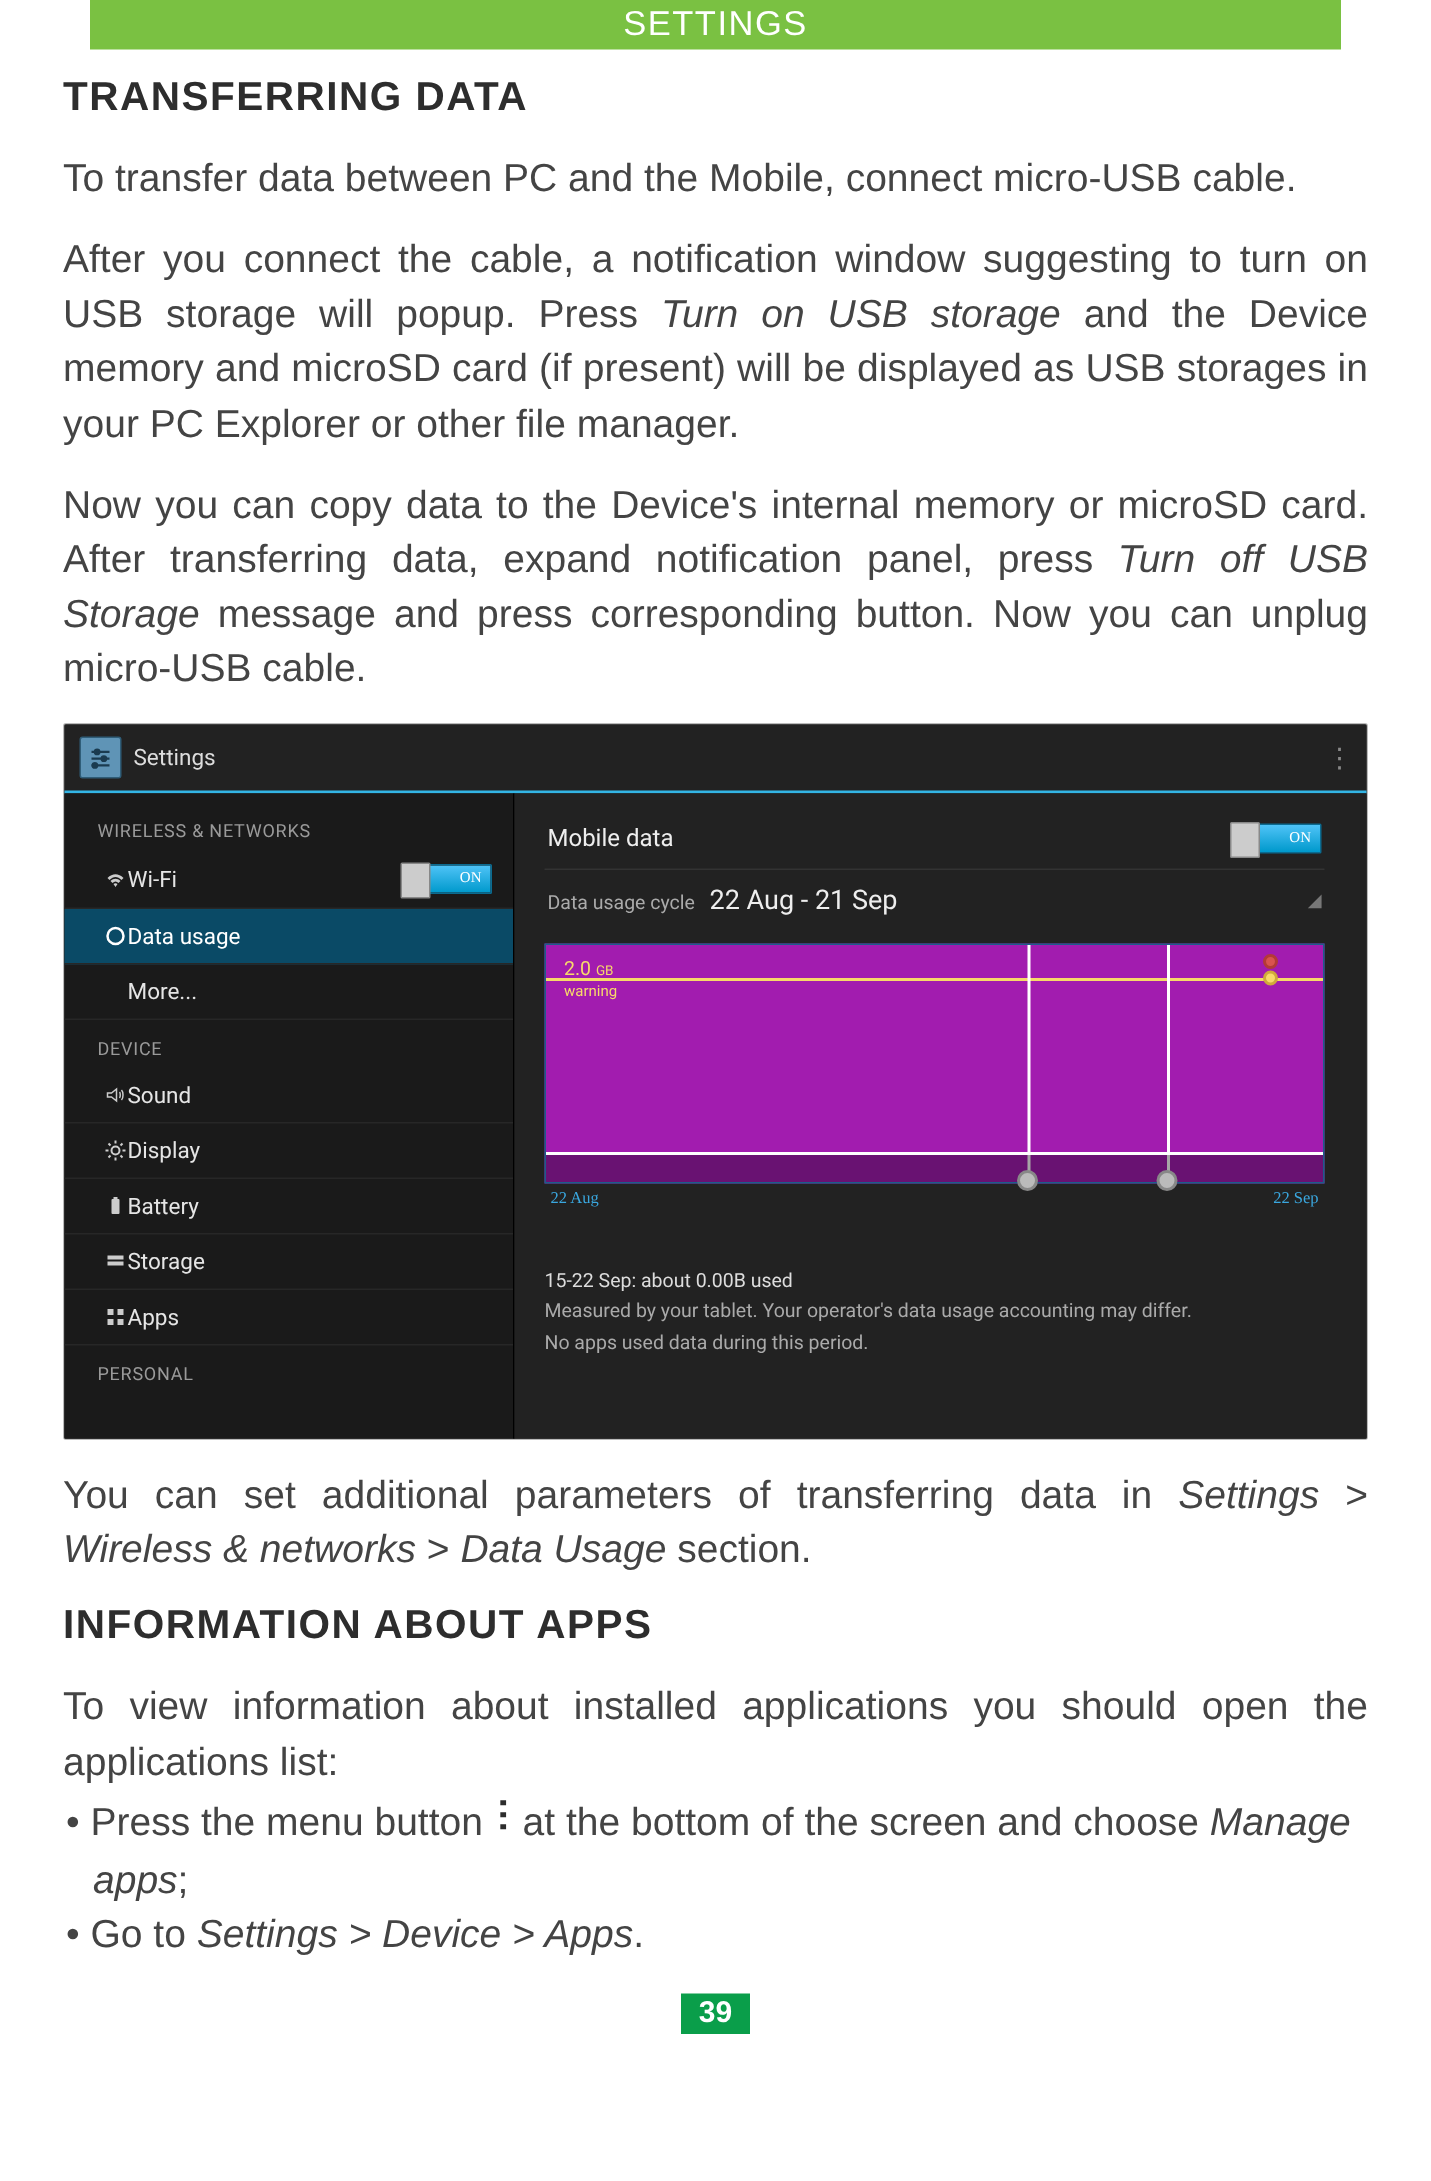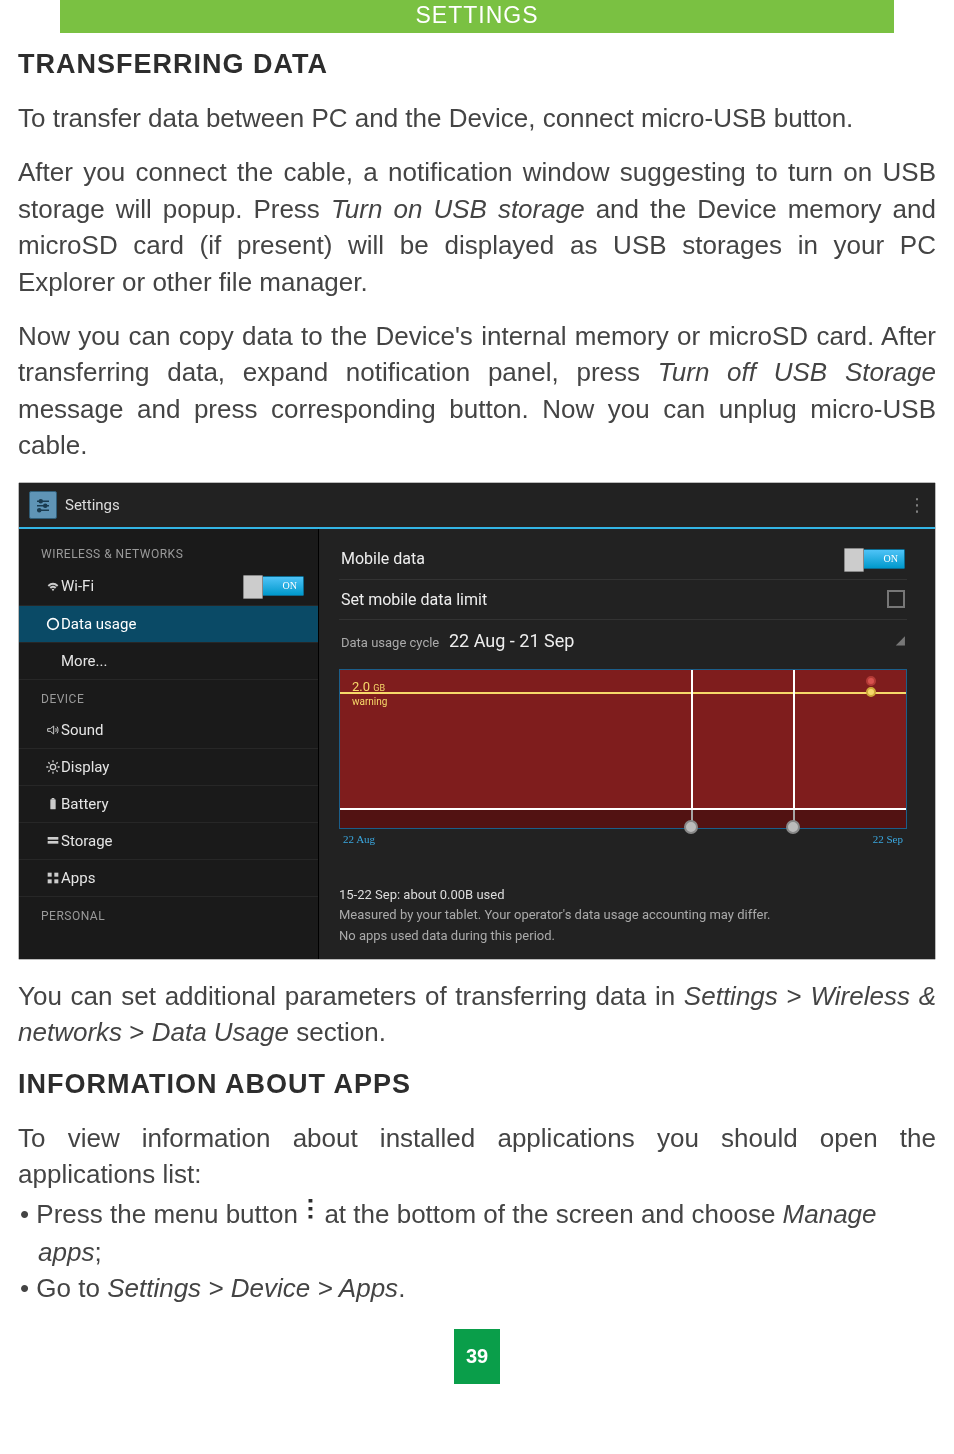--- a/index.html
+++ b/index.html
@@ -13,21 +13,21 @@
   .page-header {
     background: #7ac142;
     color: #fff;
     text-align: center;
     font-size: 23px;
     letter-spacing: 1px;
     padding: 2px 0 4px 0;
     margin: 0 60px;
   }
   .content {
-    padding: 0 18px;
+    padding: 0 42px;
   }
   h2.section-heading {
     font-size: 27px;
     font-weight: 700;
     letter-spacing: 1px;
     margin: 16px 0 20px 0;
     color: #2d2d2d;
   }
   p.body-text {
     font-size: 26px;
@@ -131,21 +131,21 @@
   .row-label { color: #eee; font-size: 16px; }
   .row-label.small { color: #aaa; font-size: 13px; }
   .chk {
     width: 18px; height: 18px; border: 2px solid #777; display: inline-block;
   }
   .cycle-val { color: #eee; font-size: 18px; margin-left: 6px; }
   .spinner-arrow { color: #777; font-size: 12px; }
 
   .chart-box {
     margin: 8px 0 4px 0;
-    background: #7f1d1d;
+    background: #a21caf;
     height: 160px;
     position: relative;
     border: 1px solid #1b5e8a;
   }
   .chart-warning {
     position: absolute; left: 12px; top: 10px;
     color: #f7d96a; font-size: 13px; line-height: 1.1;
   }
   .chart-hline {
     position: absolute; left: 0; right: 0; top: 22px;
@@ -182,35 +182,35 @@
   .menu-dots-inline {
     display: inline-block; vertical-align: -2px;
     font-size: 24px; font-weight: 900; letter-spacing: -2px;
     transform: rotate(90deg);
     color: #2d2d2d;
     margin: 0 4px;
   }
   .page-number-bar {
     width: 46px; margin: 22px auto 10px auto;
     background: #0a9e4a; color: #fff; text-align: center;
-    font-weight: 700; font-size: 20px; padding: 16px 0;
+    font-weight: 700; font-size: 20px; padding: 2px 0;
   }
 </style>
 </head>
 <body>
 
 <div class="page-header">
   <span>SETTINGS</span>
 </div>
 
 <div class="content">
 
   <h2 class="section-heading">TRANSFERRING DATA</h2>
 
-  <p class="body-text">To transfer data between PC and the Device, connect micro-USB button.</p>
+  <p class="body-text">To transfer data between PC and the Mobile, connect micro-USB cable.</p>
 
   <p class="body-text">
     <span>After you connect the cable, a notification window suggesting to turn on USB storage will popup. Press </span>
     <span class="italic">Turn on USB storage</span>
     <span> and the Device memory and microSD card (if present) will be displayed as USB storages in your PC Explorer or other file manager.</span>
   </p>
 
   <p class="body-text">
     <span>Now you can copy data to the Device's internal memory or microSD card. After transferring data, expand notification panel, press </span>
     <span class="italic">Turn off USB Storage</span>
@@ -337,24 +337,20 @@
         <div class="cat-header">PERSONAL</div>
       </div>
 
       <div class="detail-pane">
         <div class="row">
           <span class="row-label">Mobile data</span>
           <span class="toggle-on">
               <span>ON</span>
             </span>
         </div>
-        <div class="row">
-          <span class="row-label">Set mobile data limit</span>
-          <span class="chk"></span>
-        </div>
         <div class="row noborder">
           <span>
             <span class="row-label small">Data usage cycle</span>
             <span class="cycle-val">22 Aug - 21 Sep</span>
           </span>
           <span class="spinner-arrow">◢</span>
         </div>
 
         <div class="chart-box">
           <div class="chart-hline"></div>

